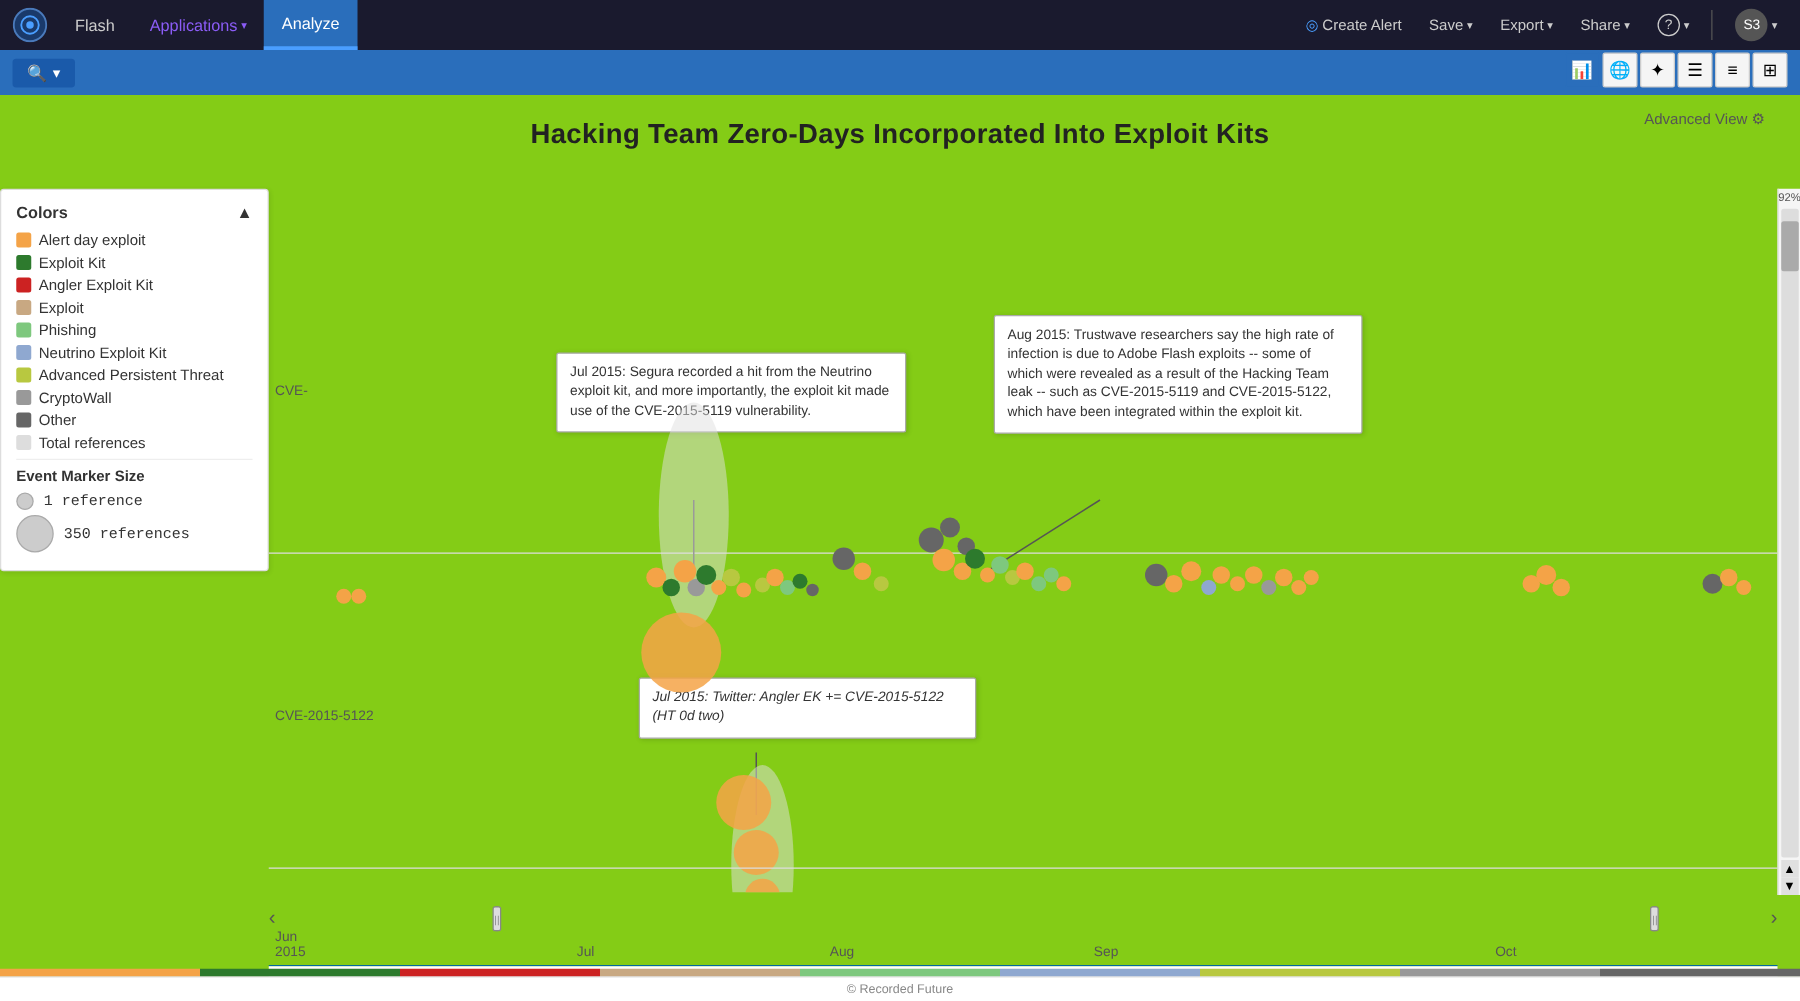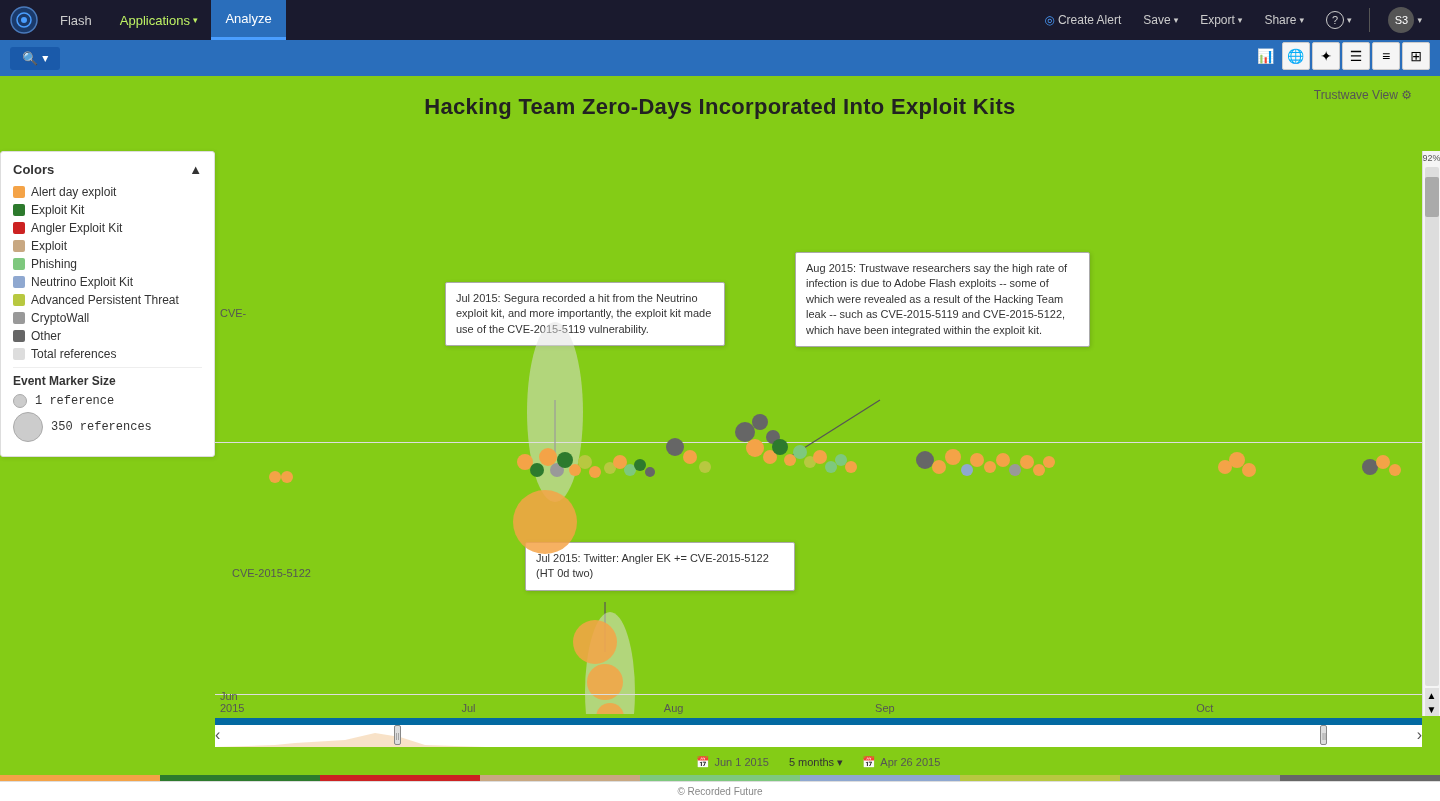--- a/index.html
+++ b/index.html
@@ -103,21 +103,21 @@
 
   <div style="width:28px;height:28px;margin-right:8px;">
     <svg viewBox="0 0 28 28" width="28" height="28">
       <circle cx="14" cy="14" r="13" fill="#1a3a6b" stroke="#4a7abb" stroke-width="1.5"></circle>
       <circle cx="14" cy="14" r="7" fill="none" stroke="#4a9eff" stroke-width="1.5"></circle>
       <circle cx="14" cy="14" r="3" fill="#4a9eff"></circle>
     </svg>
   </div>
 
   <div class="nav-item">Flash</div>
-  <div class="nav-item" style="color:#bef264;">
+  <div class="nav-item" style="color:#8b5cf6;">
     <span>Applications</span>
     <span style="margin-left:3px; font-size:9px;">▾</span>
   </div>
   <div class="nav-item active">Analyze</div>
 
   <div class="nav-right">
     <div class="nav-right-item">
       <span style="color:#4a9eff;">◎</span>
       <span>Create Alert</span>
     </div>
@@ -159,21 +159,21 @@
   <div class="view-icon">☰</div>
   <div class="view-icon">≡</div>
   <div class="view-icon">⊞</div>
 </div>
 
 <div id="main">
 
   <div id="chart-title">Hacking Team Zero-Days Incorporated Into Exploit Kits</div>
 
   <div style="position:absolute;top:12px;right:28px;font-size:12px;color:#555;cursor:pointer;">
-    <span>Trustwave View</span> <span>⚙</span>
+    <span>Advanced View</span> <span>⚙</span>
   </div>
 
   <div id="legend">
     <div class="legend-header">
       <span>Colors</span>
       <span style="cursor:pointer;">▲</span>
     </div>
 
     <div id="legend-items">
         <div class="legend-item">
@@ -227,33 +227,33 @@
     </div>
     <div class="legend-size-row">
       <div class="legend-circle-lg"></div>
       <span>350 references</span>
     </div>
   </div>
 
   <div style="position:absolute;left:215px;top:76px;right:18px;bottom:82px;overflow:hidden;">
 
     <div style="position:absolute;left:5px;top:155px;font-size:11px;color:#555;font-weight:500;">CVE-</div>
-    <div style="position:absolute;left:17px;top:415px;font-size:11px;color:#555;font-weight:500;">CVE-2015-5122</div>
+    <div style="position:absolute;left:5px;top:415px;font-size:11px;color:#555;font-weight:500;">CVE-2015-5122</div>
 
     <div style="position:absolute;left:0;right:0;top:290px;height:1px;background:#ddd;"></div>
 
     <div class="tooltip-box" style="left:230px;top:130px;max-width:280px;">
       <span>Jul 2015: Segura recorded a hit from the Neutrino exploit kit, and more importantly, the exploit kit made use of the CVE-2015-5119 vulnerability.</span>
     </div>
 
     <div class="tooltip-box" style="left:580px;top:100px;max-width:295px;">
       <span>Aug 2015: Trustwave researchers say the high rate of infection is due to Adobe Flash exploits -- some of which were revealed as a result of the Hacking Team leak -- such as CVE-2015-5119 and CVE-2015-5122, which have been integrated within the exploit kit.</span>
     </div>
 
-    <div class="tooltip-box" style="left:310px;top:390px;max-width:270px;">
+    <div class="tooltip-box" style="left:296px;top:390px;max-width:270px;font-style:italic;">
       <span>Jul 2015: Twitter: Angler EK += CVE-2015-5122 (HT 0d two)</span>
     </div>
 
     <svg id="chart-svg">
 
       <line x1="340" y1="248" x2="340" y2="308" stroke="#555" stroke-width="1.2"></line>
 
       <line x1="665" y1="248" x2="570" y2="308" stroke="#555" stroke-width="1.2"></line>
 
       <line x1="390" y1="450" x2="390" y2="500" stroke="#555" stroke-width="1.2"></line>
@@ -372,21 +372,21 @@
 
       <circle cx="1155" cy="615" r="6" fill="#666" class="bubble"></circle>
       <circle cx="1310" cy="615" r="6" fill="#f4a347" class="bubble"></circle>
       <circle cx="1390" cy="615" r="7" fill="#f4a347" class="bubble"></circle>
     </svg>
 
   </div>
 
   <div style="position:absolute;left:215px;bottom:20px;right:18px;height:82px;border-top:1px solid #ddd;">
 
-    <div style="display:flex;height:30px;align-items:flex-end;padding:0 0 4px 0;border-bottom:7px solid #0369a1;">
+    <div style="display:flex;height:30px;align-items:flex-end;padding:0 0 4px 0;border-bottom:1px solid #0369a1;margin-top:48px;">
       <div style="width:13%;text-align:left;padding-left:5px;font-size:11px;color:#555;">Jun<br>2015</div>
       <div style="width:16%;text-align:center;font-size:11px;color:#555;">Jul</div>
       <div style="width:18%;text-align:center;font-size:11px;color:#555;">Aug</div>
       <div style="width:17%;text-align:center;font-size:11px;color:#555;">Sep</div>
       <div style="width:36%;text-align:center;font-size:11px;color:#555;">Oct</div>
     </div>
 
     <div style="height:22px;background:#fff;position:relative;overflow:hidden;">
       <svg width="100%" height="22">
         <path d="M 0 22 L 60 20 L 80 18 L 130 15 L 160 8 L 185 12 L 210 20 L 240 21 L 270 22" stroke="none" fill="#f5d5b0" opacity="0.7"></path>

